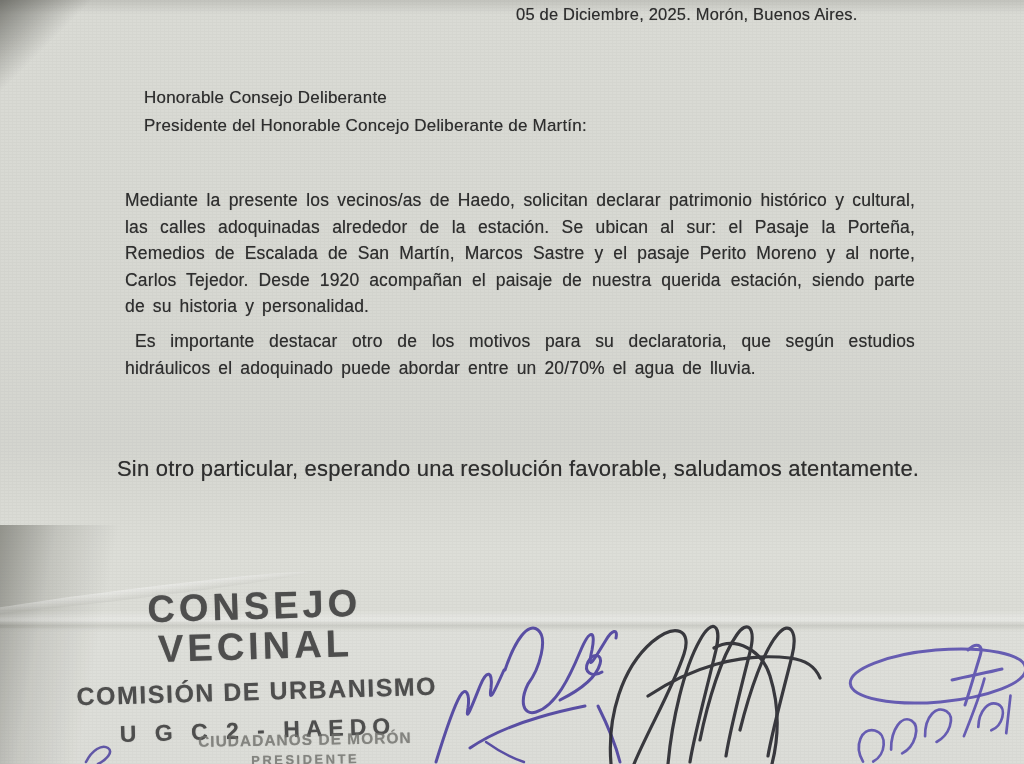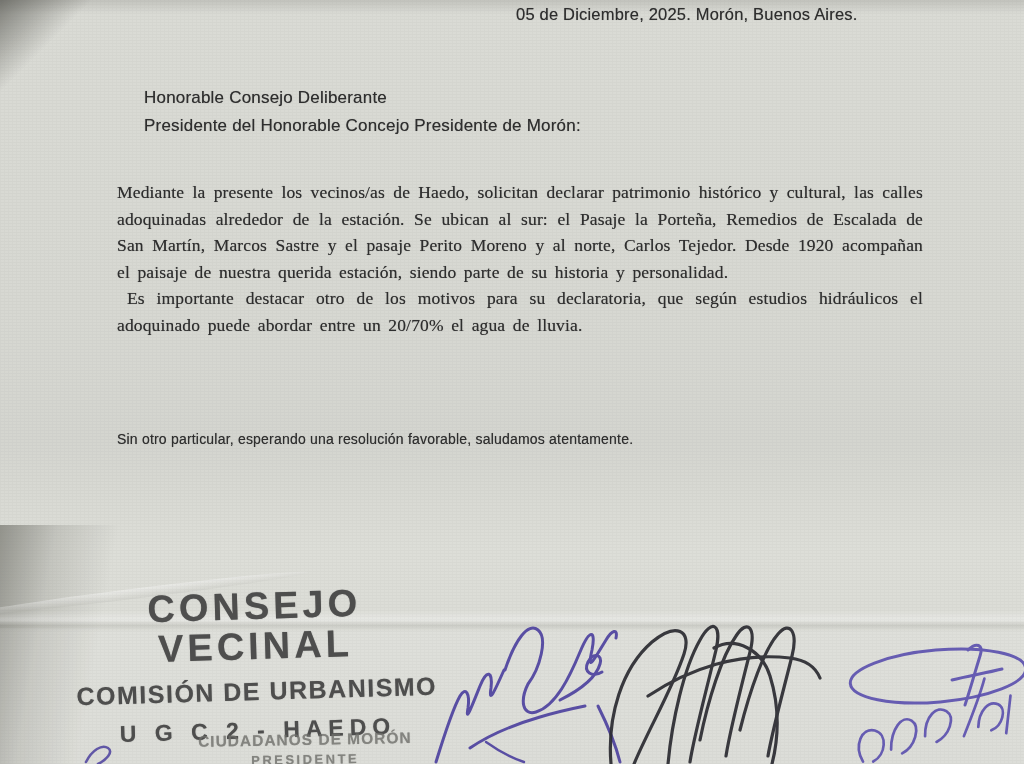--- a/index.html
+++ b/index.html
@@ -24,23 +24,23 @@
   .bottom-light{position:absolute;left:0;top:628px;width:100%;height:136px;background:rgba(255,255,255,.10);}
   .soft-noise{position:absolute;inset:0;opacity:.05;
     background:repeating-linear-gradient(0deg,#888 0 1px,transparent 1px 3px),
                repeating-linear-gradient(90deg,#999 0 1px,transparent 1px 4px);}
   
   .txt{position:absolute;text-shadow:0 0 .7px rgba(48,48,48,.6);}
   .date-line{left:516px;top:5px;font-size:16.5px;letter-spacing:.2px;}
   .recipient{left:120px;top:84px;font-size:17px;line-height:28px;letter-spacing:.2px;margin-left:24px;}
   .body-text{left:117px;top:179px;width:806px;font-size:17.5px;line-height:26.6px;
     text-align:justify;word-spacing:3px;letter-spacing:.15px;}
-  .body-text p{margin:0;font-family:Liberation Serif, serif;}
+  .body-text p{margin:8px;}
   .body-text p.indent{text-indent:10px;}
-  .closing{left:117px;top:431px;font-size:14px;letter-spacing:.2px;}
+  .closing{left:117px;top:456px;font-size:22px;letter-spacing:.2px;}
   
   .stamp-main{position:absolute;left:52px;top:586px;width:408px;text-align:center;
     transform:rotate(-1.7deg);color:#3b3b3b;opacity:.88;font-weight:700;
     text-shadow:0 0 1px rgba(55,55,55,.55);}
   .stamp-main .l1{font-size:38px;letter-spacing:4px;line-height:40px;}
   .stamp-main .l2{font-size:25px;letter-spacing:1.5px;line-height:27px;margin-top:12px;}
   .stamp-main .l3{font-size:23px;letter-spacing:6px;line-height:25px;margin-top:13px;}
   .stamp-secondary{position:absolute;left:150px;top:731px;width:310px;text-align:center;
     transform:rotate(-1deg);color:#6e6e6a;font-weight:700;opacity:.8;
     text-shadow:0 0 1px rgba(90,90,86,.5);}
@@ -60,21 +60,21 @@
   <div class="shadow-left"></div>
   <div class="crease-d"></div>
   <div class="crease-h"></div>
   <div class="bottom-light"></div>
   <div class="soft-noise"></div>
 
   <div class="txt date-line">05 de Diciembre, 2025. Morón, Buenos Aires.</div>
 
   <div class="txt recipient">
     <div>Honorable Consejo Deliberante</div>
-    <div>Presidente del Honorable Concejo Presidente de Morón:</div>
+    <div>Presidente del Honorable Concejo Deliberante de Martín:</div>
   </div>
 
   <div class="txt body-text">
     <p>Mediante la presente los vecinos/as de Haedo, solicitan declarar patrimonio histórico y cultural, las calles adoquinadas alrededor de la estación. Se ubican al sur: el Pasaje la Porteña, Remedios de Escalada de San Martín, Marcos Sastre y el pasaje Perito Moreno y al norte, Carlos Tejedor. Desde 1920 acompañan el paisaje de nuestra querida estación, siendo parte de su historia y personalidad.</p>
     <p class="indent">Es importante destacar otro de los motivos para su declaratoria, que según estudios hidráulicos el adoquinado puede abordar entre un 20/70% el agua de lluvia.</p>
   </div>
 
   <div class="txt closing">Sin otro particular, esperando una resolución favorable, saludamos atentamente.</div>
 
   <div class="stamp-main">

